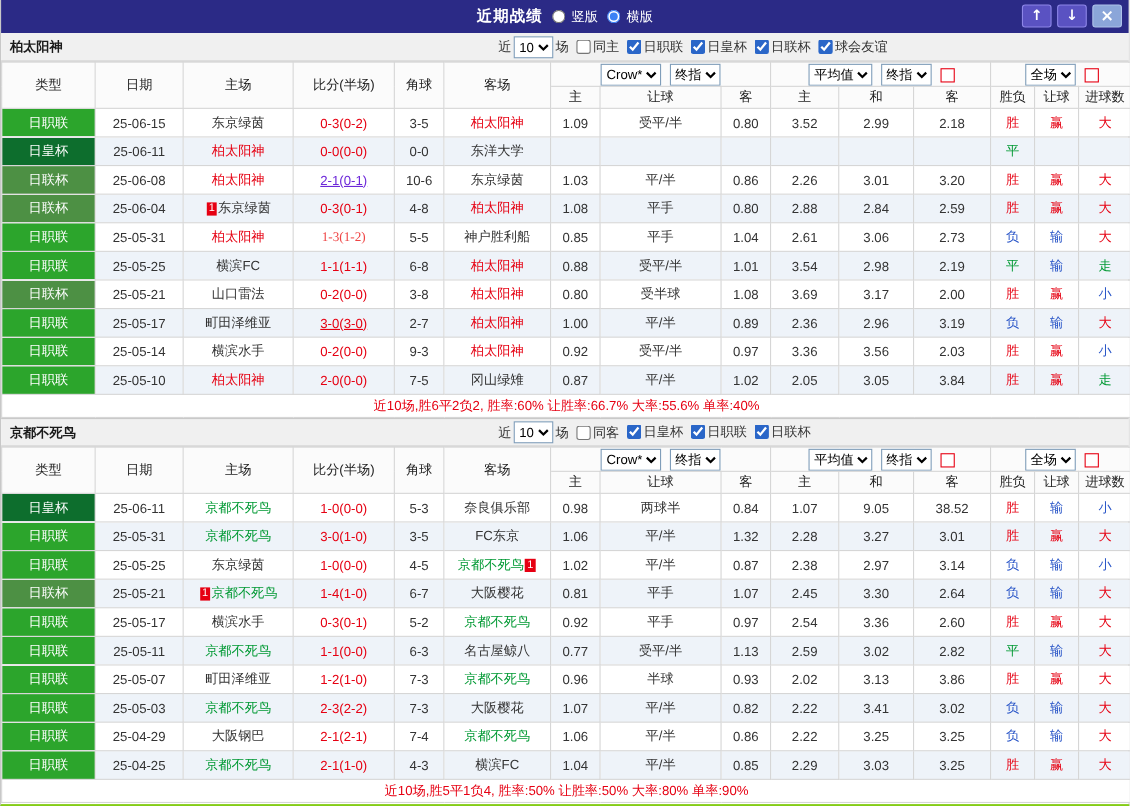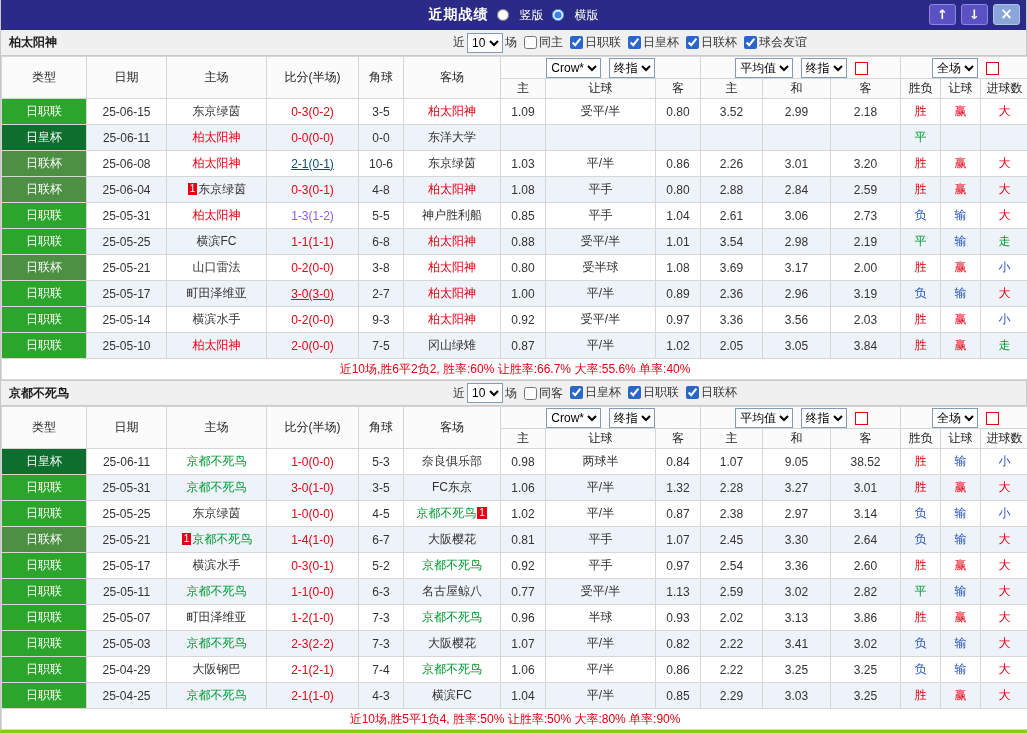--- a/index.html
+++ b/index.html
@@ -2,30 +2,30 @@
 <html><head>
 <meta charset="utf-8">
 <style>
   * { box-sizing: border-box; }
   html,body { margin:0; padding:0; }
   body {
     width:1027px; height:733px; overflow:hidden;
     font-family:"Liberation Sans","DejaVu Sans",sans-serif;
     background:#fff; font-size:12px; color:#333;
   }
-  .app { width:1027px; height:733px; border-left:1px solid #c8c8c8; border-right:1px solid #c8c8c8; border-bottom:6px solid #84cc16; }
+  .app { width:1027px; height:733px; border-left:1px solid #c8c8c8; border-right:1px solid #c8c8c8; border-bottom:2px solid #84cc16; }
 
   
   .titlebar {
     height:30px; background:#2b2a86; position:relative;
     display:flex; align-items:center; justify-content:center; color:#fff;
   }
   .titlebar-center { display:flex; align-items:center; gap:8px; font-size:12px; }
   .page-title { font-size:14px; font-weight:bold; letter-spacing:1px; }
-  .titlebar label { display:inline-flex; align-items:center; gap:11px; cursor:pointer; color:#fff; }
+  .titlebar label { display:inline-flex; align-items:center; gap:6px; cursor:pointer; color:#fff; }
   .titlebar input[type=radio] { width:12px; height:12px; margin:0; accent-color:#3b82f6; }
   .titlebar-buttons { position:absolute; right:6px; top:4px; display:flex; gap:5px; }
   .tb-btn {
     width:27px; height:21px; padding:0; border-radius:3px; cursor:pointer;
     border:1px solid #8d86e8; background:#5a52c2; color:#fff;
     font-size:13px; font-weight:bold; line-height:1;
     font-family:"DejaVu Sans",sans-serif;
   }
   .tb-btn.close { background:#8ba6d9; border-color:#aec2ea; font-size:15px; }
 
@@ -195,21 +195,21 @@
             <td data-interactable="false"></td>
             <td data-interactable="false"></td>
             <td data-interactable="false" style="color: rgb(0, 153, 51);">平</td>
             <td data-interactable="false"></td>
             <td data-interactable="false"></td>
           </tr>
           <tr data-interactable="false">
             <td data-interactable="false" class="type-cell" style="background: rgb(77, 144, 68);">日联杯</td>
             <td data-interactable="false">25-06-08</td>
             <td data-interactable="true"><span data-interactable="true" style="color: rgb(230, 0, 18);">柏太阳神</span></td>
-            <td data-interactable="true" style="color: #0c4a6e; text-decoration: underline;">2-1(0-1)</td>
+            <td data-interactable="true" style="color: #6d28d9; text-decoration: underline;">2-1(0-1)</td>
             <td data-interactable="false">10-6</td>
             <td data-interactable="true"><span data-interactable="true">东京绿茵</span></td>
             <td data-interactable="false">1.03</td>
             <td data-interactable="false">平/半</td>
             <td data-interactable="false">0.86</td>
             <td data-interactable="false">2.26</td>
             <td data-interactable="false">3.01</td>
             <td data-interactable="false">3.20</td>
             <td data-interactable="false" style="color: rgb(230, 0, 18);">胜</td>
             <td data-interactable="false" style="color: rgb(230, 0, 18);">赢</td>
@@ -229,21 +229,21 @@
             <td data-interactable="false">2.84</td>
             <td data-interactable="false">2.59</td>
             <td data-interactable="false" style="color: rgb(230, 0, 18);">胜</td>
             <td data-interactable="false" style="color: rgb(230, 0, 18);">赢</td>
             <td data-interactable="false" style="color: rgb(230, 0, 18);">大</td>
           </tr>
           <tr data-interactable="false">
             <td data-interactable="false" class="type-cell" style="background: rgb(44, 165, 44);">日职联</td>
             <td data-interactable="false">25-05-31</td>
             <td data-interactable="true"><span data-interactable="true" style="color: rgb(230, 0, 18);">柏太阳神</span></td>
-            <td data-interactable="true" style="color: #8b5cf6;">1-3(1-2)</td>
+            <td data-interactable="true" style="color: #ef4444; font-family: Liberation Serif, serif;">1-3(1-2)</td>
             <td data-interactable="false">5-5</td>
             <td data-interactable="true"><span data-interactable="true">神户胜利船</span></td>
             <td data-interactable="false">0.85</td>
             <td data-interactable="false">平手</td>
             <td data-interactable="false">1.04</td>
             <td data-interactable="false">2.61</td>
             <td data-interactable="false">3.06</td>
             <td data-interactable="false">2.73</td>
             <td data-interactable="false" style="color: rgb(38, 83, 199);">负</td>
             <td data-interactable="false" style="color: rgb(38, 83, 199);">输</td>

